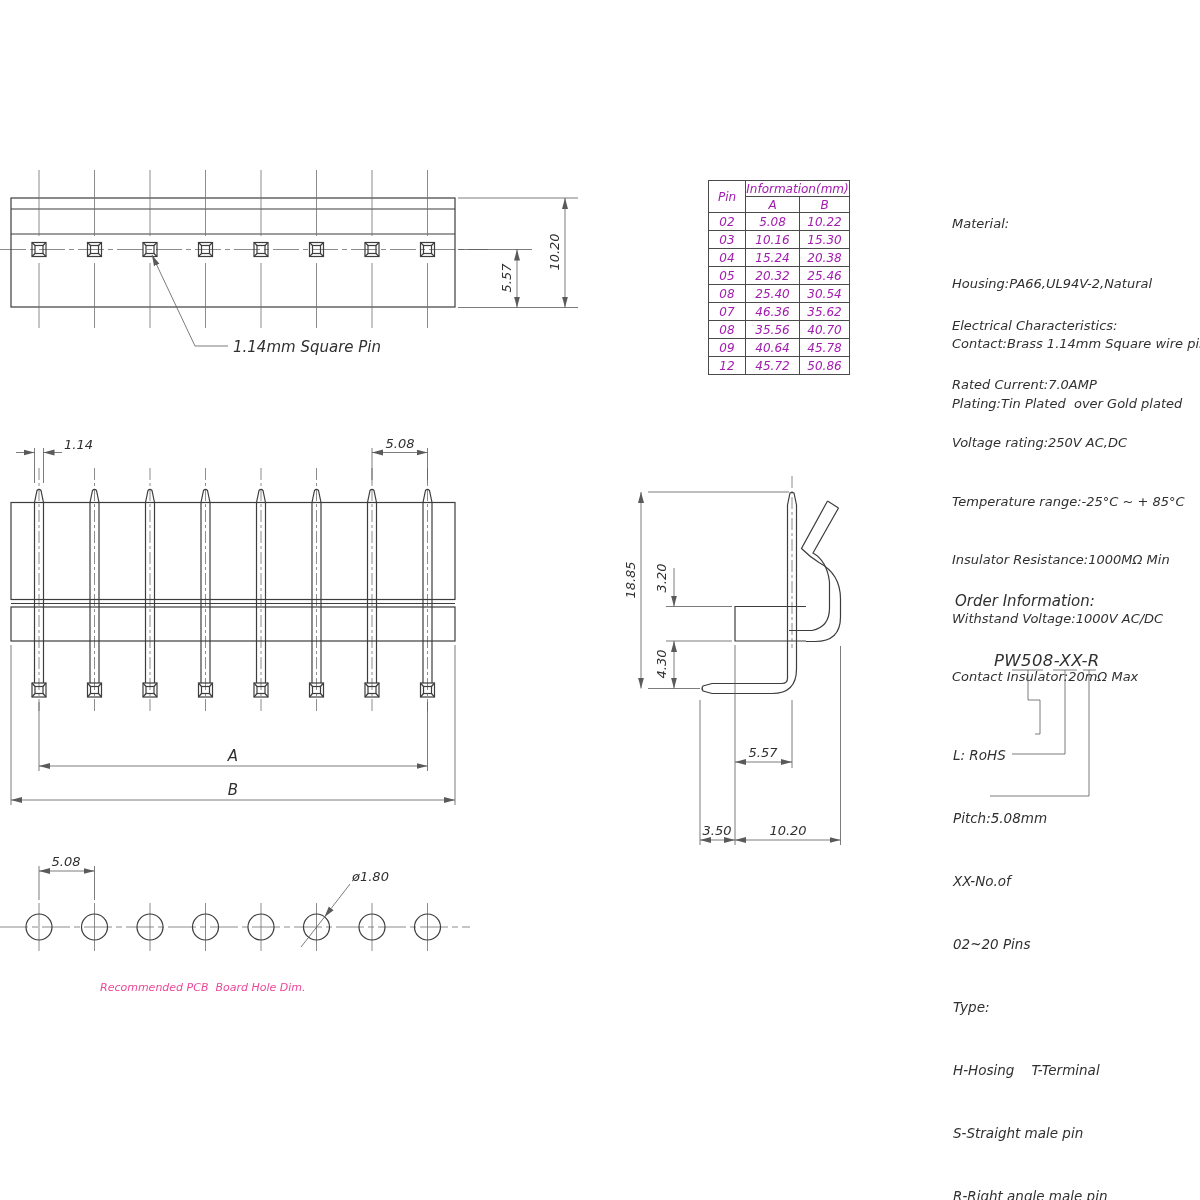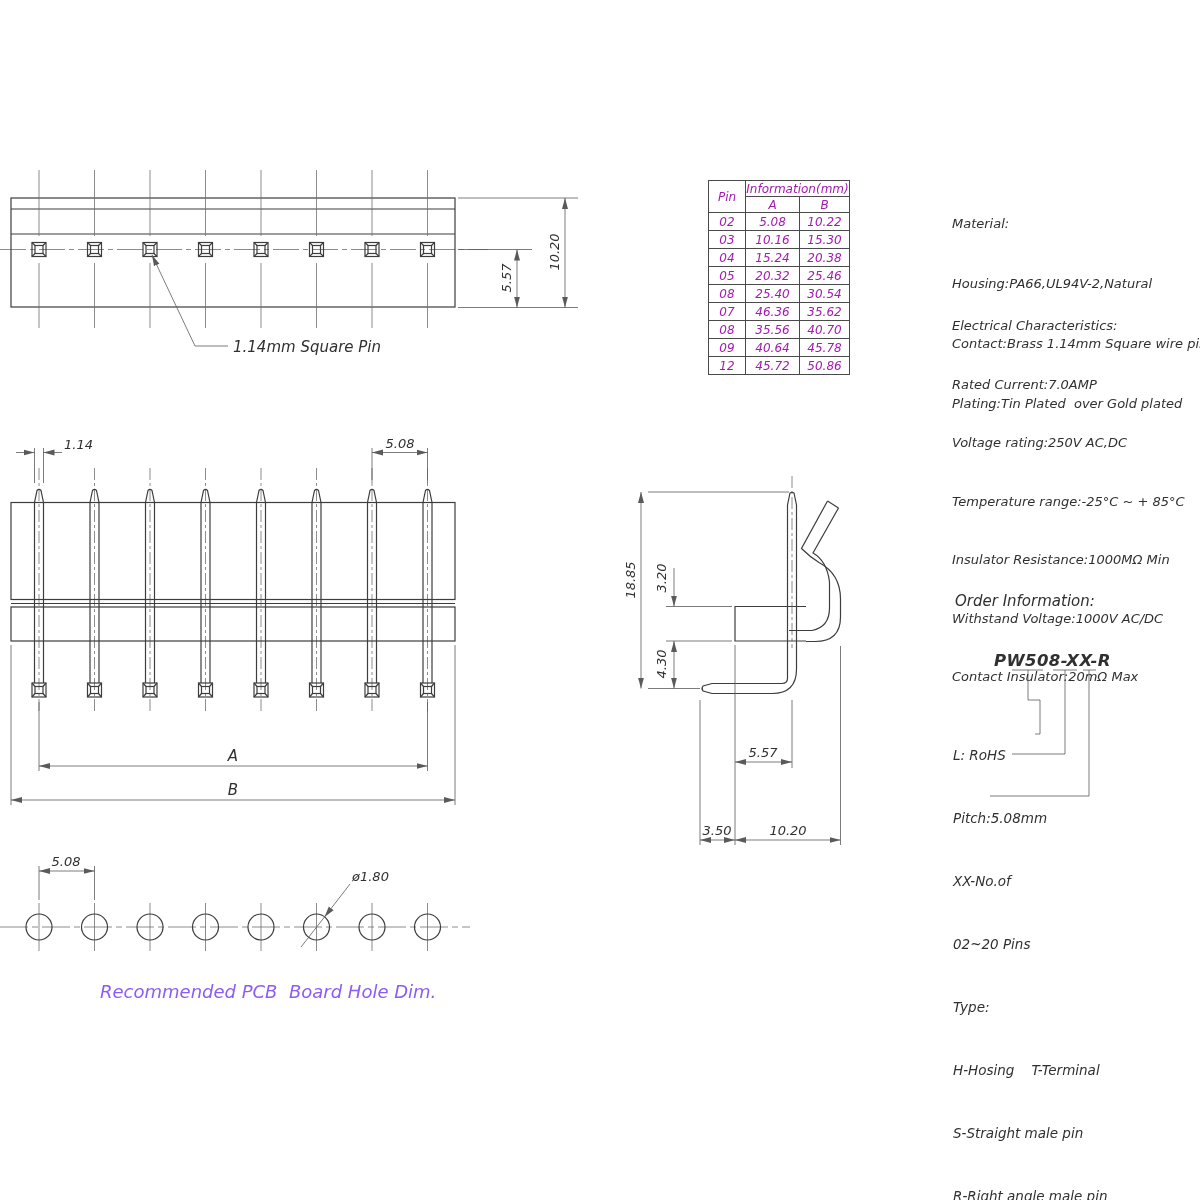--- a/index.html
+++ b/index.html
@@ -8,23 +8,23 @@
   svg{position:absolute;left:0;top:0;}
   .obj{stroke:#3d3d3d;stroke-width:1.2;fill:none;}
   .thin{stroke:#5a5a5a;stroke-width:0.8;fill:none;}
   .cl{stroke:#707070;stroke-width:0.8;fill:none;}
   .dimt{font:italic 13px "DejaVu Sans",sans-serif;fill:#303030;}
   .dimt-lg{font:italic 15px "DejaVu Sans",sans-serif;fill:#303030;}
   .txtblock{position:absolute;color:#303030;font-style:italic;white-space:pre;}
   .material{left:952px;top:174px;font-size:13px;line-height:20px;}
   .electrical{left:952px;top:277px;font-size:13px;line-height:19.5px;}
   .order-title{left:955px;top:592px;font-size:15px;}
-  .order-pn{left:994px;top:651px;font-size:16.5px;letter-spacing:0.4px;font-weight:bold;}
+  .order-pn{left:994px;top:651px;font-size:16.5px;letter-spacing:0.4px;}
   .order-items{left:953px;top:703px;font-size:13.5px;line-height:21px;}
-  .pcb-caption{left:100px;top:981px;font-size:18px;color:#8b5cf6;}
+  .pcb-caption{left:100px;top:981px;font-size:11px;color:#ec4899;}
   .tblwrap{position:absolute;left:708px;top:180px;}
   table.dims{border-collapse:collapse;font:italic 12px "DejaVu Sans",sans-serif;color:#a21caf;}
   table.dims td,table.dims th{border:1px solid #4a4a4a;text-align:center;padding:0;
       font-weight:normal;}
   table.dims th{height:15px;}
   table.dims td{height:17px;margin-left:17px;}
   .col-pin{width:36px;} .col-a{width:53px;} .col-b{width:49px;}
 </style>
 </head>
 <body>

